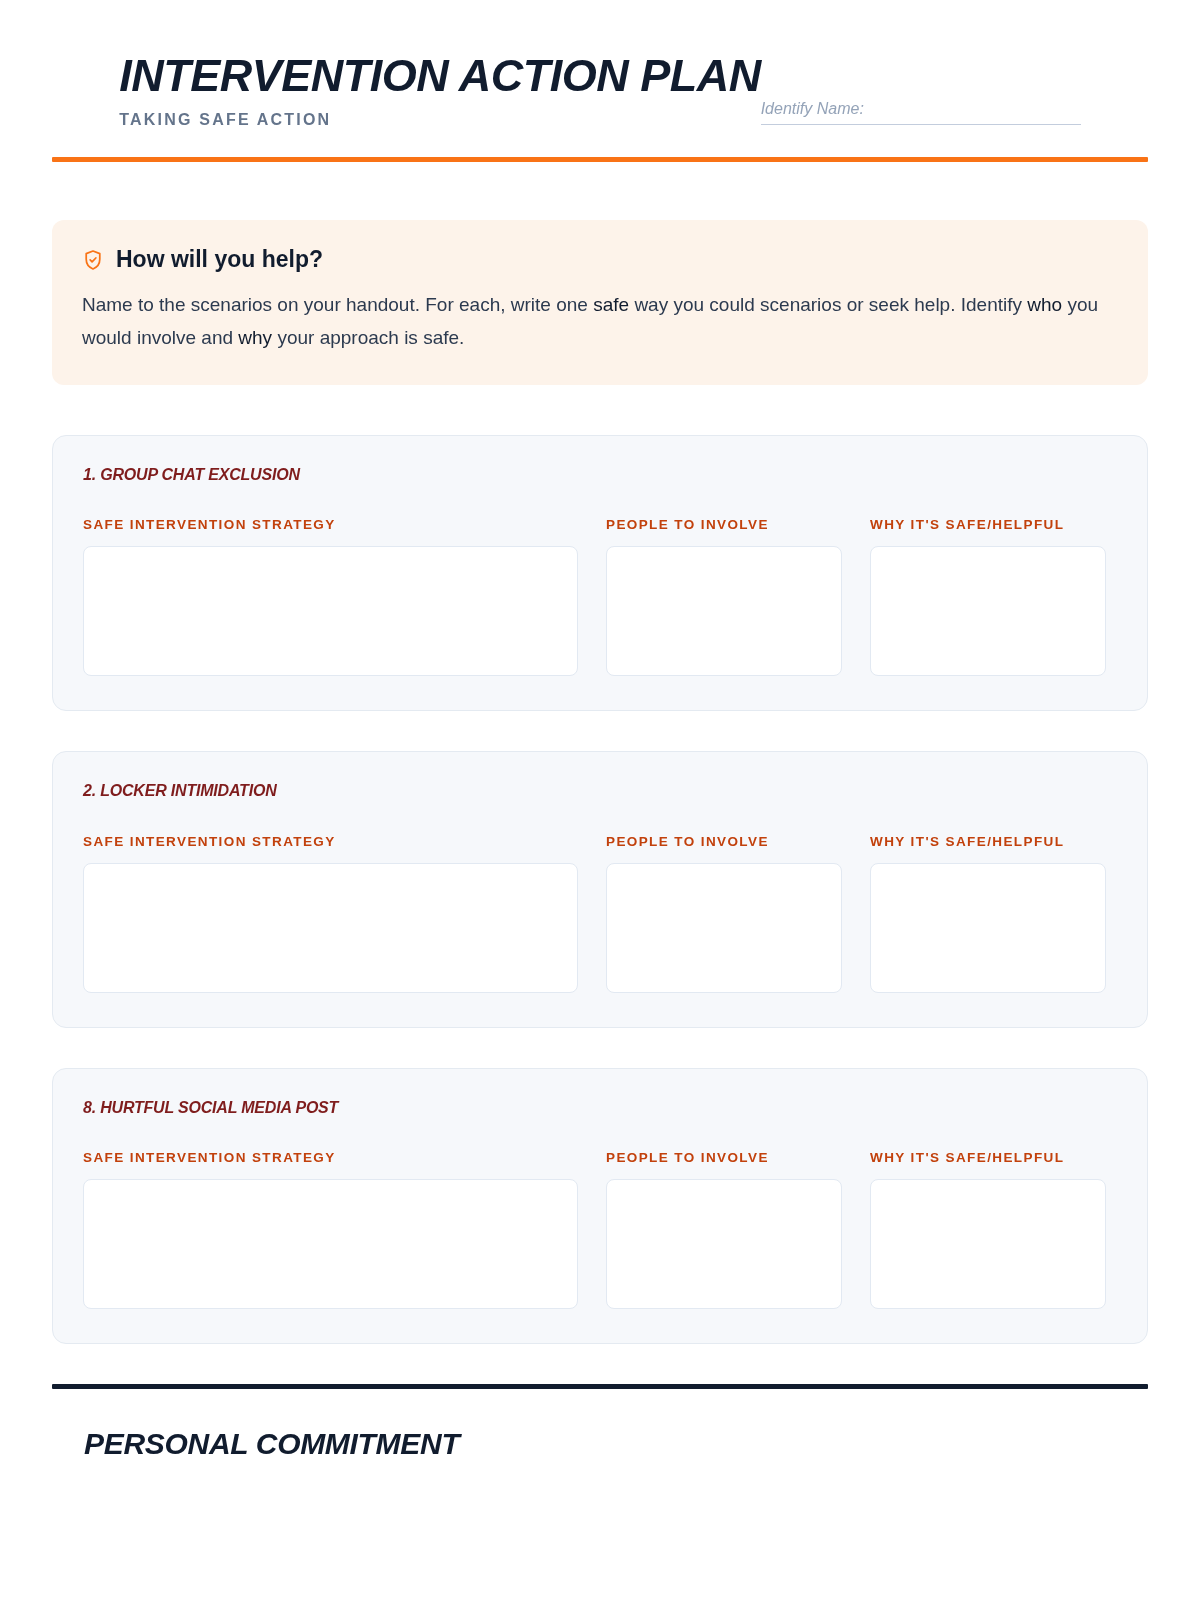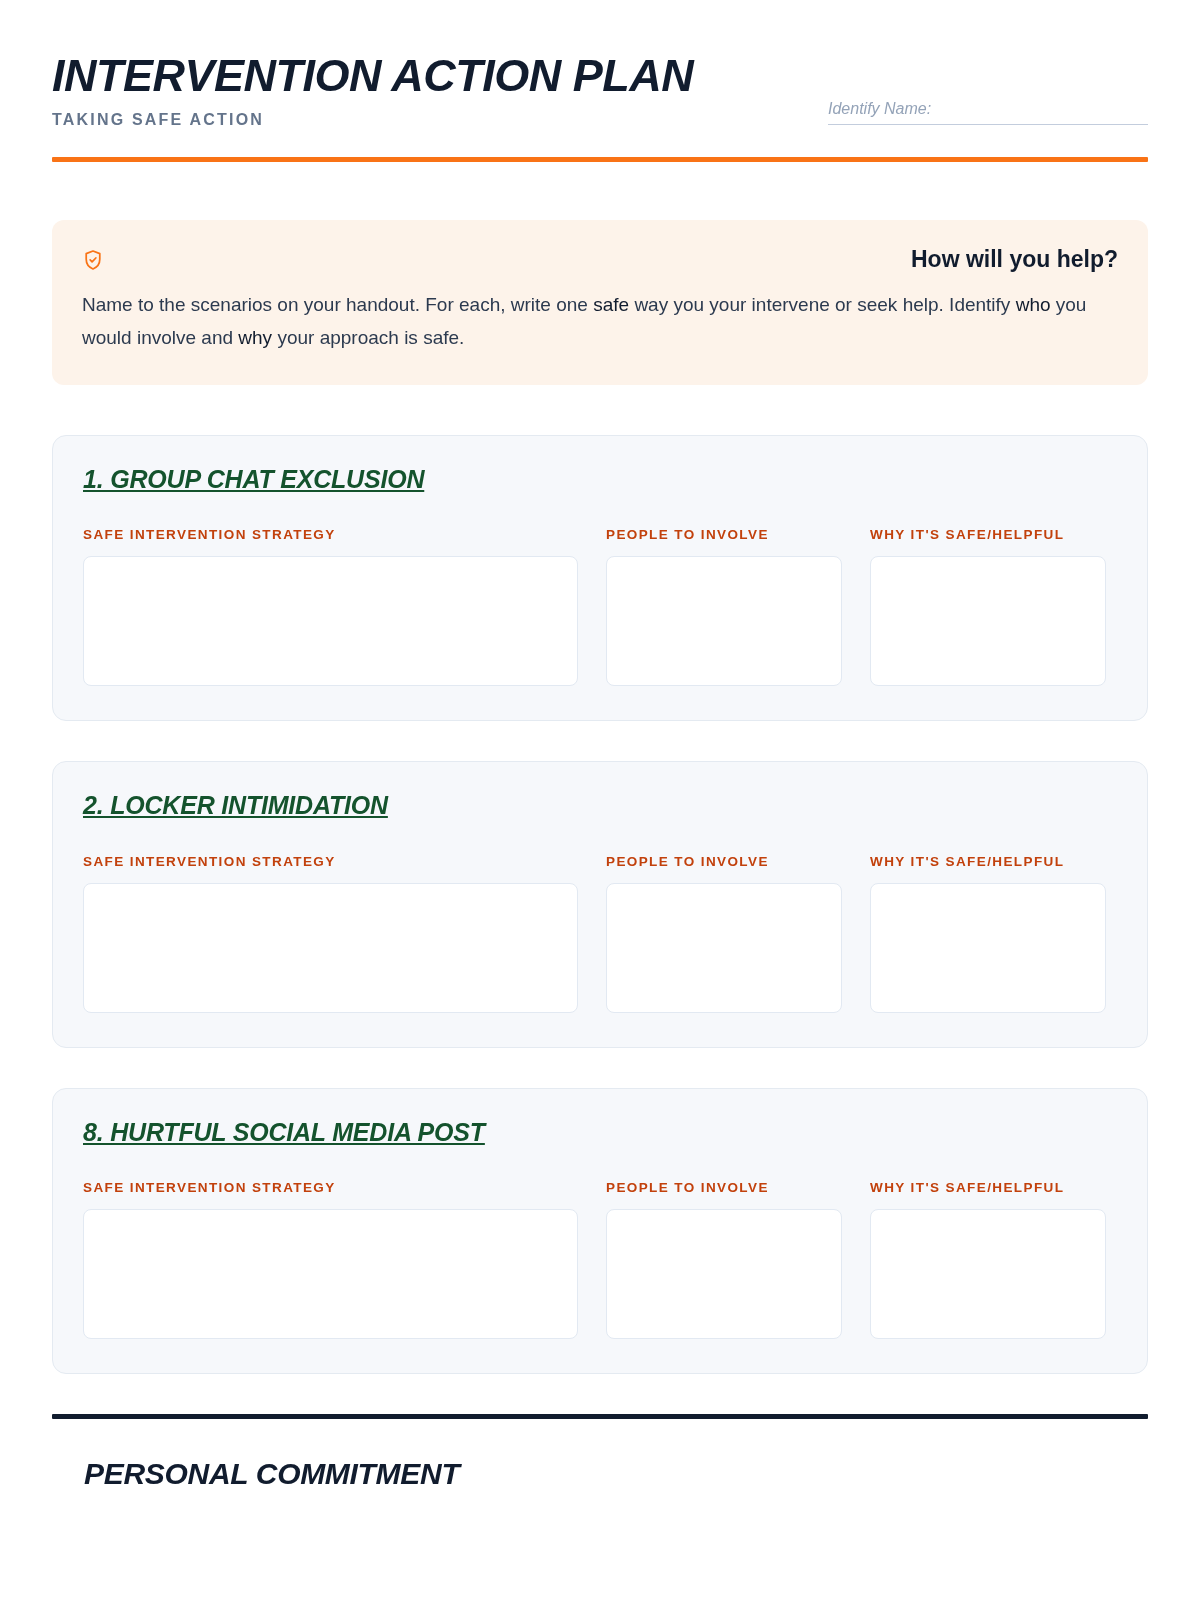--- a/index.html
+++ b/index.html
@@ -18,21 +18,21 @@
     padding: 0 52px;
     position: relative;
   }
 
   
   .header { padding-top: 52px; }
 
   .header-row {
     display: flex;
     align-items: flex-end;
-    justify-content: space-between;
+    justify-content: center;
   }
 
   .header-left { flex: 0 0 auto; }
 
   .doc-title {
     font-size: 45px;
     font-weight: 700;
     font-style: italic;
     letter-spacing: -0.5px;
     color: #111c2e;
@@ -76,21 +76,21 @@
   .callout {
     margin-top: 58px;
     background: #fdf3ea;
     border-radius: 12px;
     padding: 28px 30px 30px 30px;
   }
 
   .callout-head {
     display: flex;
     align-items: center;
-    justify-content: space-between;
+    gap: 12px;
   }
 
   .shield-icon {
     width: 22px;
     height: 22px;
     flex: 0 0 auto;
     display: block;
   }
 
   .callout-title {
@@ -114,27 +114,26 @@
 
   .card {
     background: #f6f8fb;
     border: 1.5px solid #e4eaf1;
     border-radius: 14px;
     padding: 30px 30px 34px 30px;
     margin-bottom: 40px;
   }
 
   .card-title {
-    font-size: 25px;
-    font-weight: 700;
-    font-style: italic;
-    color: #14532d;
+    font-size: 16px;
+    font-weight: 700;
+    font-style: italic;
+    color: #7f1d1d;
     letter-spacing: -0.2px;
     line-height: 1.1;
-    text-decoration: underline;
   }
 
   .card-cols {
     margin-top: 30px;
     display: flex;
     align-items: flex-start;
     gap: 28px;
   }
 
   .col-strategy { flex: 0 0 495px; }
@@ -198,21 +197,21 @@
   </div>
 
   <div class="callout">
     <div class="callout-head">
       <svg class="shield-icon" viewBox="0 0 24 24">
         <path d="M12 2.2 4.6 5.1v6.2c0 4.6 3.1 8.8 7.4 10.5 4.3-1.7 7.4-5.9 7.4-10.5V5.1L12 2.2z" fill="none" stroke="#f97316" stroke-width="1.9" stroke-linejoin="round"></path>
         <path d="M8.9 11.9l2.1 2.1 4.1-4.2" fill="none" stroke="#f97316" stroke-width="1.9" stroke-linecap="round" stroke-linejoin="round"></path>
       </svg>
       <div class="callout-title">How will you help?</div>
     </div>
-    <p class="callout-body"><span>Name to the scenarios on your handout. For each, write one </span><b>safe</b><span> way you your intervene or seek help. Identify </span><b>who</b><span> you would involve and </span><b>why</b><span> your approach is safe.</span></p>
+    <p class="callout-body"><span>Name to the scenarios on your handout. For each, write one </span><b>safe</b><span> way you could scenarios or seek help. Identify </span><b>who</b><span> you would involve and </span><b>why</b><span> your approach is safe.</span></p>
   </div>
 
   <div class="cards">
 
     <div class="card">
       <div class="card-title">1. GROUP CHAT EXCLUSION</div>
       <div class="card-cols">
         <div class="col-strategy">
           <span class="field-label">SAFE INTERVENTION STRATEGY</span>
           <div class="field-box"></div>

